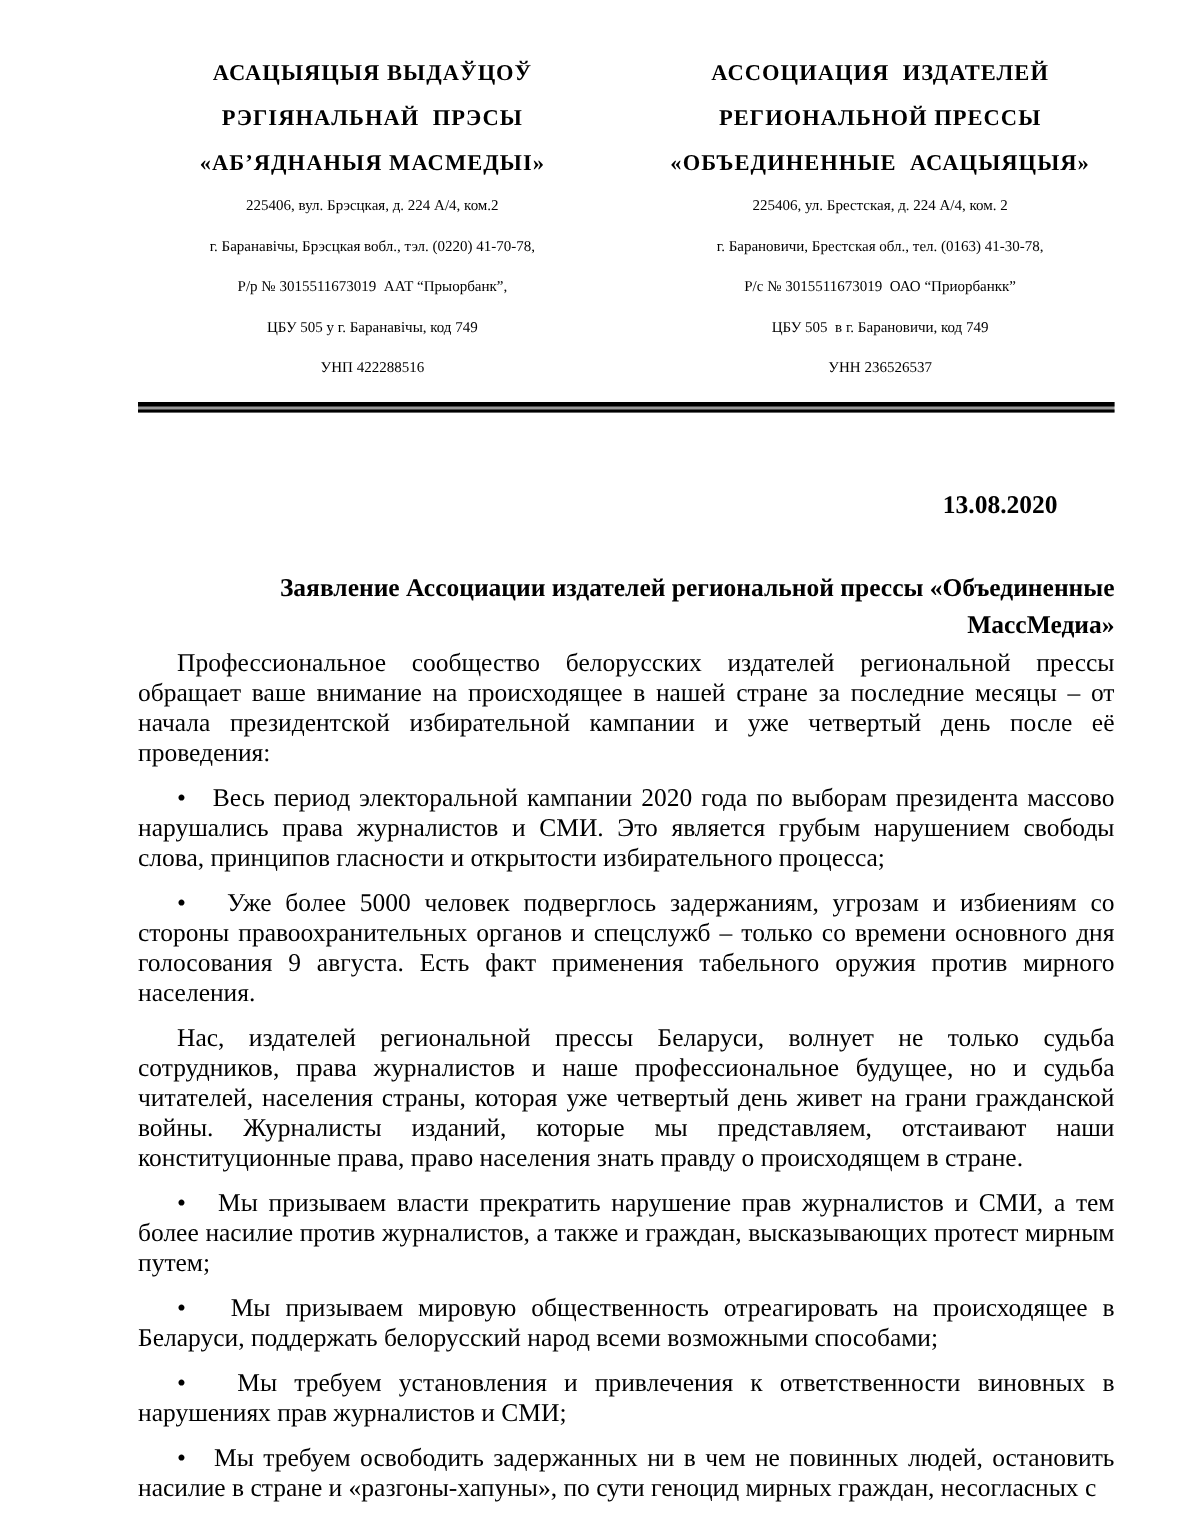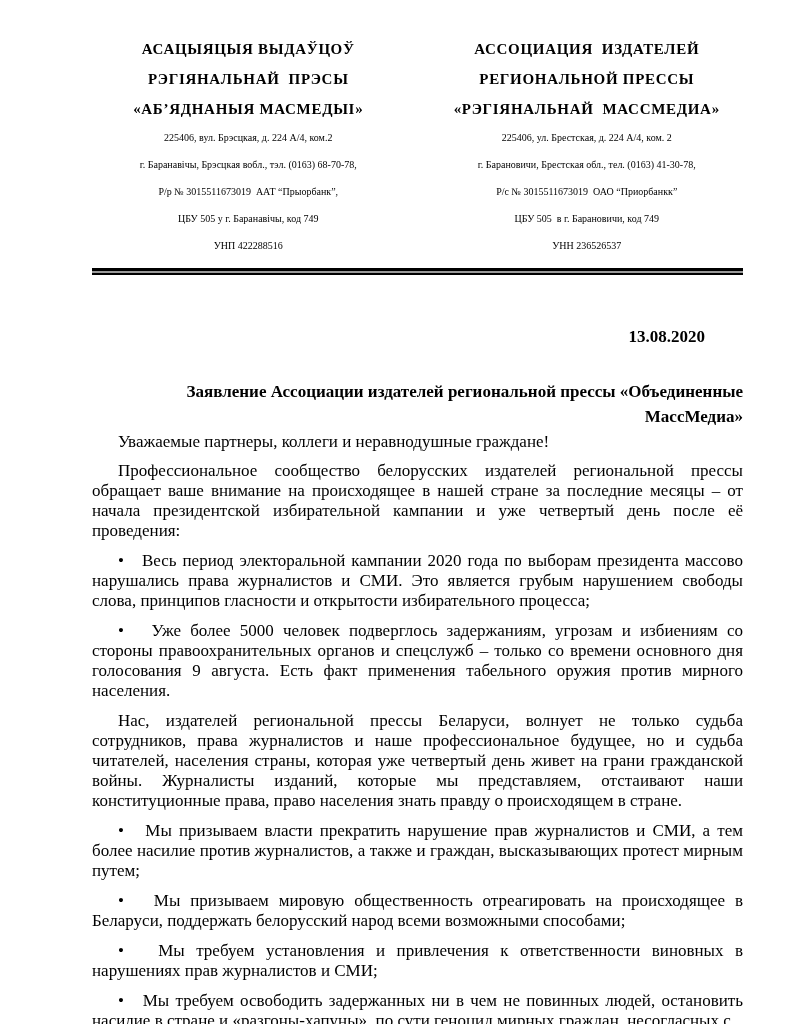--- a/index.html
+++ b/index.html
@@ -74,52 +74,51 @@
 
   <header class="letterhead">
     <div class="lh-col" id="lh-left">
       <div class="lh-names">
           <div class="lh-name">АСАЦЫЯЦЫЯ ВЫДАЎЦОЎ</div>
           <div class="lh-name">РЭГІЯНАЛЬНАЙ  ПРЭСЫ</div>
           <div class="lh-name">«АБ’ЯДНАНЫЯ МАСМЕДЫІ»</div>
         </div>
       <div class="lh-details">
           <div class="lh-detail">225406, вул. Брэсцкая, д. 224 А/4, ком.2</div>
-          <div class="lh-detail">г. Баранавічы, Брэсцкая вобл., тэл. (0163) 68-70-78,</div>
+          <div class="lh-detail">г. Баранавічы, Брэсцкая вобл., тэл. (0220) 41-70-78,</div>
           <div class="lh-detail">Р/р № 3015511673019  ААТ “Прыорбанк”,</div>
           <div class="lh-detail">ЦБУ 505 у г. Баранавічы, код 749</div>
           <div class="lh-detail">УНП 422288516</div>
         </div>
     </div>
     <div class="lh-col" id="lh-right">
       <div class="lh-names">
           <div class="lh-name">АССОЦИАЦИЯ  ИЗДАТЕЛЕЙ</div>
           <div class="lh-name">РЕГИОНАЛЬНОЙ ПРЕССЫ</div>
-          <div class="lh-name">«РЭГІЯНАЛЬНАЙ  МАССМЕДИА»</div>
+          <div class="lh-name">«ОБЪЕДИНЕННЫЕ  АСАЦЫЯЦЫЯ»</div>
         </div>
       <div class="lh-details">
           <div class="lh-detail">225406, ул. Брестская, д. 224 А/4, ком. 2</div>
           <div class="lh-detail">г. Барановичи, Брестская обл., тел. (0163) 41-30-78,</div>
           <div class="lh-detail">Р/с № 3015511673019  ОАО “Приорбанкк”</div>
           <div class="lh-detail">ЦБУ 505  в г. Барановичи, код 749</div>
           <div class="lh-detail">УНН 236526537</div>
         </div>
     </div>
   </header>
 
   <div class="divider"></div>
 
   <div class="date">13.08.2020</div>
 
   <h1 class="title" id="doc-title">
       <div>Заявление Ассоциации издателей региональной прессы «Объединенные</div>
       <div>МассМедиа»</div>
     </h1>
 
-  <p class="salutation">Уважаемые партнеры, коллеги и неравнодушные граждане!</p>
 
   <div id="paragraphs">
       <p class="para">Профессиональное сообщество белорусских издателей региональной прессы обращает ваше внимание на происходящее в нашей стране за последние месяцы – от начала президентской избирательной кампании и уже четвертый день после её проведения:</p>
       <p class="para bullet">•&nbsp;&nbsp;&nbsp;Весь период электоральной кампании 2020 года по выборам президента массово нарушались права журналистов и СМИ. Это является грубым нарушением свободы слова, принципов гласности и открытости избирательного процесса;</p>
       <p class="para bullet">•&nbsp;&nbsp;&nbsp;Уже более 5000 человек подверглось задержаниям, угрозам и избиениям со стороны правоохранительных органов и спецслужб – только со времени основного дня голосования 9 августа. Есть факт применения табельного оружия против мирного населения.</p>
       <p class="para">Нас, издателей региональной прессы Беларуси, волнует не только судьба сотрудников, права журналистов и наше профессиональное будущее, но и судьба читателей, населения страны, которая уже четвертый день живет на грани гражданской войны. Журналисты изданий, которые мы представляем, отстаивают наши конституционные права, право населения знать правду о происходящем в стране.</p>
       <p class="para bullet">•&nbsp;&nbsp;&nbsp;Мы призываем власти прекратить нарушение прав журналистов и СМИ, а тем более насилие против журналистов, а также и граждан, высказывающих протест мирным путем;</p>
       <p class="para bullet">•&nbsp;&nbsp;&nbsp;Мы призываем мировую общественность отреагировать на происходящее в Беларуси, поддержать белорусский народ всеми возможными способами;</p>
       <p class="para bullet">•&nbsp;&nbsp;&nbsp;Мы требуем установления и привлечения к ответственности виновных в нарушениях прав журналистов и СМИ;</p>
       <p class="para bullet">•&nbsp;&nbsp;&nbsp;Мы требуем освободить задержанных ни в чем не повинных людей, остановить насилие в стране и «разгоны-хапуны», по сути геноцид мирных граждан, несогласных с</p>

